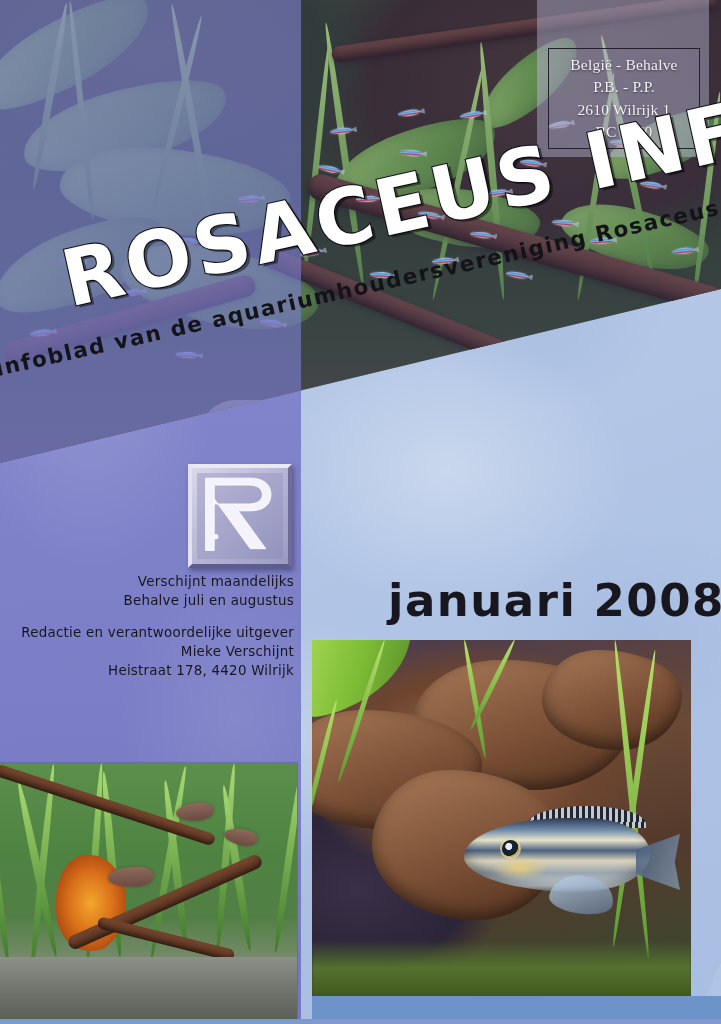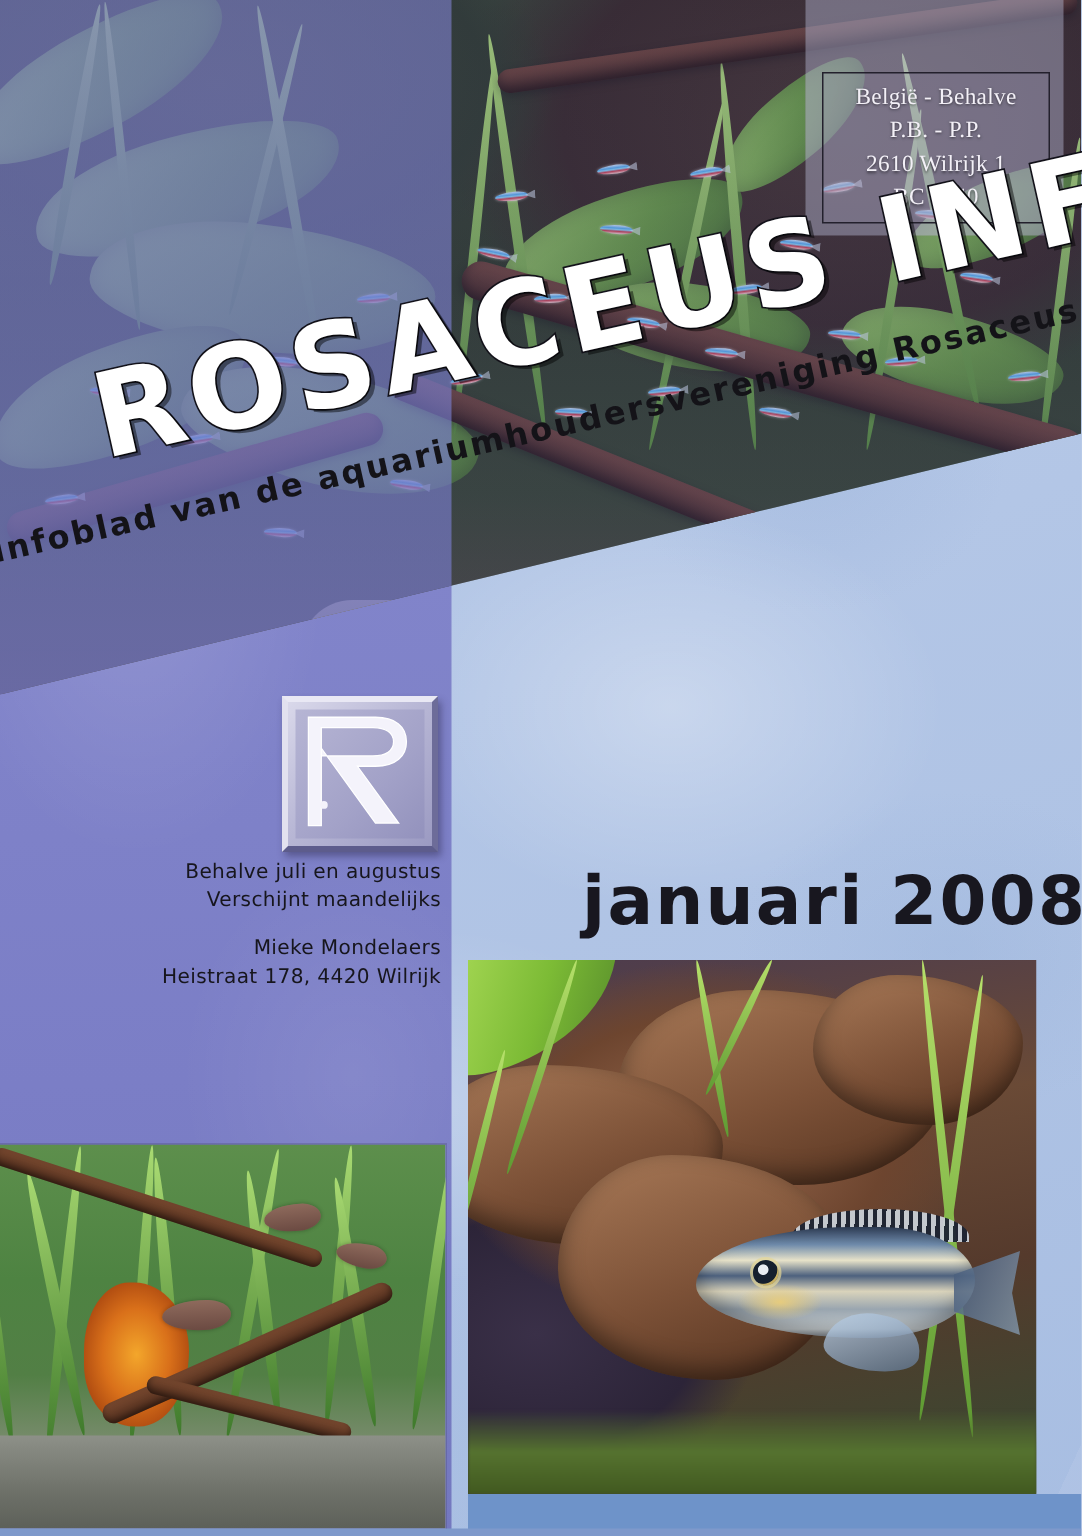--- a/index.html
+++ b/index.html
@@ -444,24 +444,25 @@
       <svg viewBox="0 0 100 100">
         <path d="M10 6 L10 90 L20 90 L20 30 L62 88 L80 88 L48 44
                  L62 44 C78 44 86 36 86 25 C86 13 77 6 62 6 Z
                  M20 14 L60 14 C70 14 76 18 76 25 C76 32 70 36 60 36 L20 36 Z" fill="#f4f3fb" stroke="#ffffff" stroke-width="1"></path>
         <circle cx="22" cy="74" r="3" fill="#f4f3fb"></circle>
       </svg>
     </div>
   </div>
 
   <div class="imprint">
+    <div>Verschijnt maandelijks</div>
     <div>Behalve juli en augustus</div>
-    <div>Verschijnt maandelijks</div>
     <div class="gap"></div>
-    <div>Mieke Mondelaers</div>
+    <div>Redactie en verantwoordelijke uitgever</div>
+    <div>Mieke Verschijnt</div>
     <div>Heistraat 178, 4420 Wilrijk</div>
   </div>
 
   <div class="issue-date">januari 2008</div>
 
   <div class="photo-bl">
     <div class="img">
       <div class="grass" style="left:4px;   top:10px; width:8px;  height:190px; transform:rotate(-8deg);"></div>
       <div class="grass" style="left:28px;  top:0;    width:7px;  height:210px; transform:rotate(6deg);"></div>
       <div class="grass" style="left:52px;  top:14px; width:8px;  height:180px; transform:rotate(-12deg);"></div>

